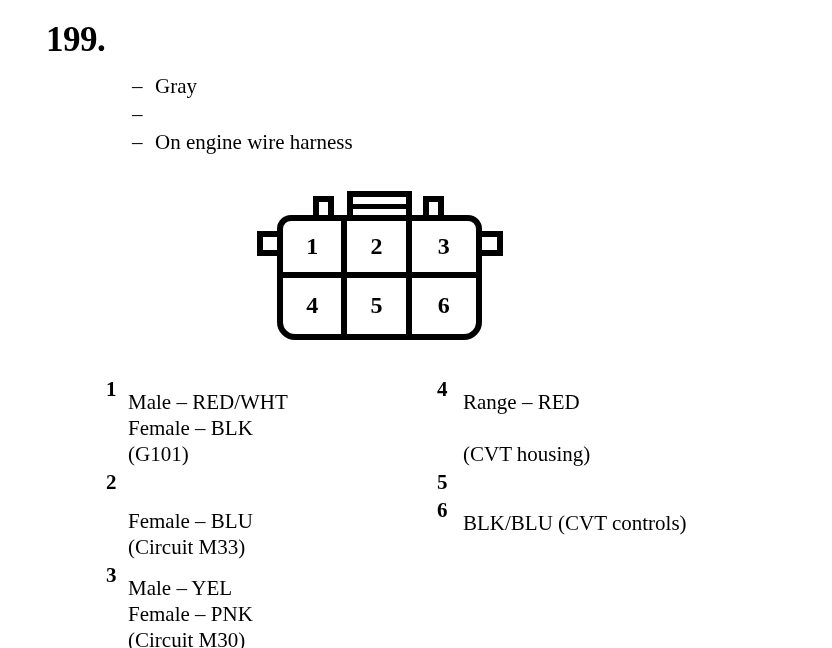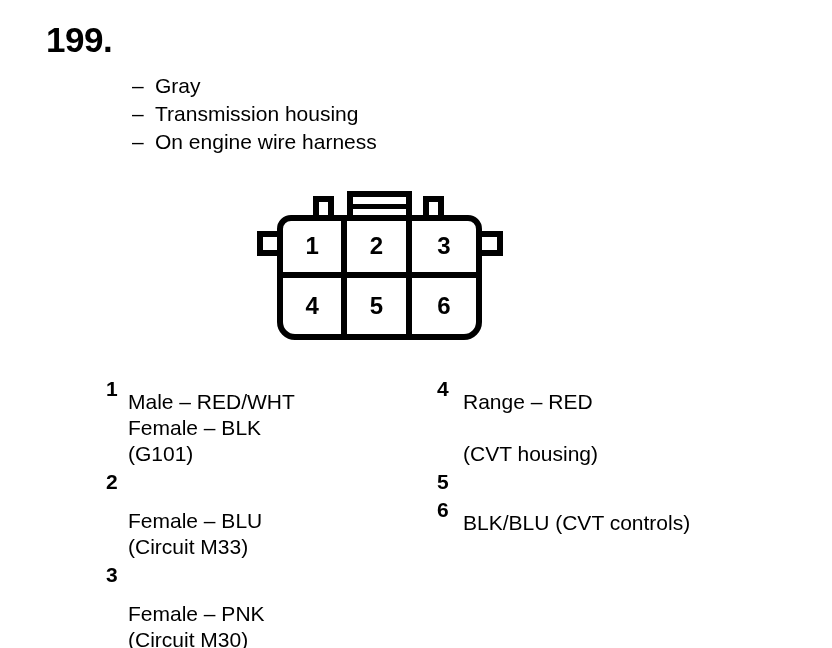--- a/index.html
+++ b/index.html
@@ -2,21 +2,21 @@
 <html><head>
 <meta charset="utf-8">
 <style>
   html, body { margin: 0; padding: 0; background: #ffffff; }
   .page {
     position: relative;
     width: 832px;
     height: 648px;
     background: #ffffff;
     color: #000000;
-    font-family: Liberation Sans, sans-serif;
+    font-family: Liberation Serif, serif;
     overflow: hidden;
   }
 
   
   .header {
     position: absolute;
     left: 46px;
     top: 20px;
     display: flex;
     font-weight: bold;
@@ -133,21 +133,20 @@
     <span class="num">199.</span>
   </div>
 
   <div class="bullets">
     <div class="bullet-row">
       <span class="bullet-dash">–</span>
       <span>Gray</span>
     </div>
     <div class="bullet-row">
       <span class="bullet-dash">–</span>
-      <span>Transmission housing</span>
     </div>
     <div class="bullet-row">
       <span class="bullet-dash">–</span>
       <span>On engine wire harness</span>
     </div>
   </div>
 
   <div class="connector">
     <div class="wing w-left"></div>
     <div class="wing w-right"></div>
@@ -179,21 +178,21 @@
       <span class="pin">2</span>
       <span class="lines">
         <br>
         <span>Female – BLU</span><br>
         <span>(Circuit M33)</span>
       </span>
     </div>
     <div class="entry">
       <span class="pin">3</span>
       <span class="lines">
-        <br>
+        <span>Male – YEL</span><br>
         <span>Female – PNK</span><br>
         <span>(Circuit M30)</span>
       </span>
     </div>
   </div>
 
   <div class="legend-col l-right">
     <div class="entry">
       <span class="pin">4</span>
       <span class="lines">

